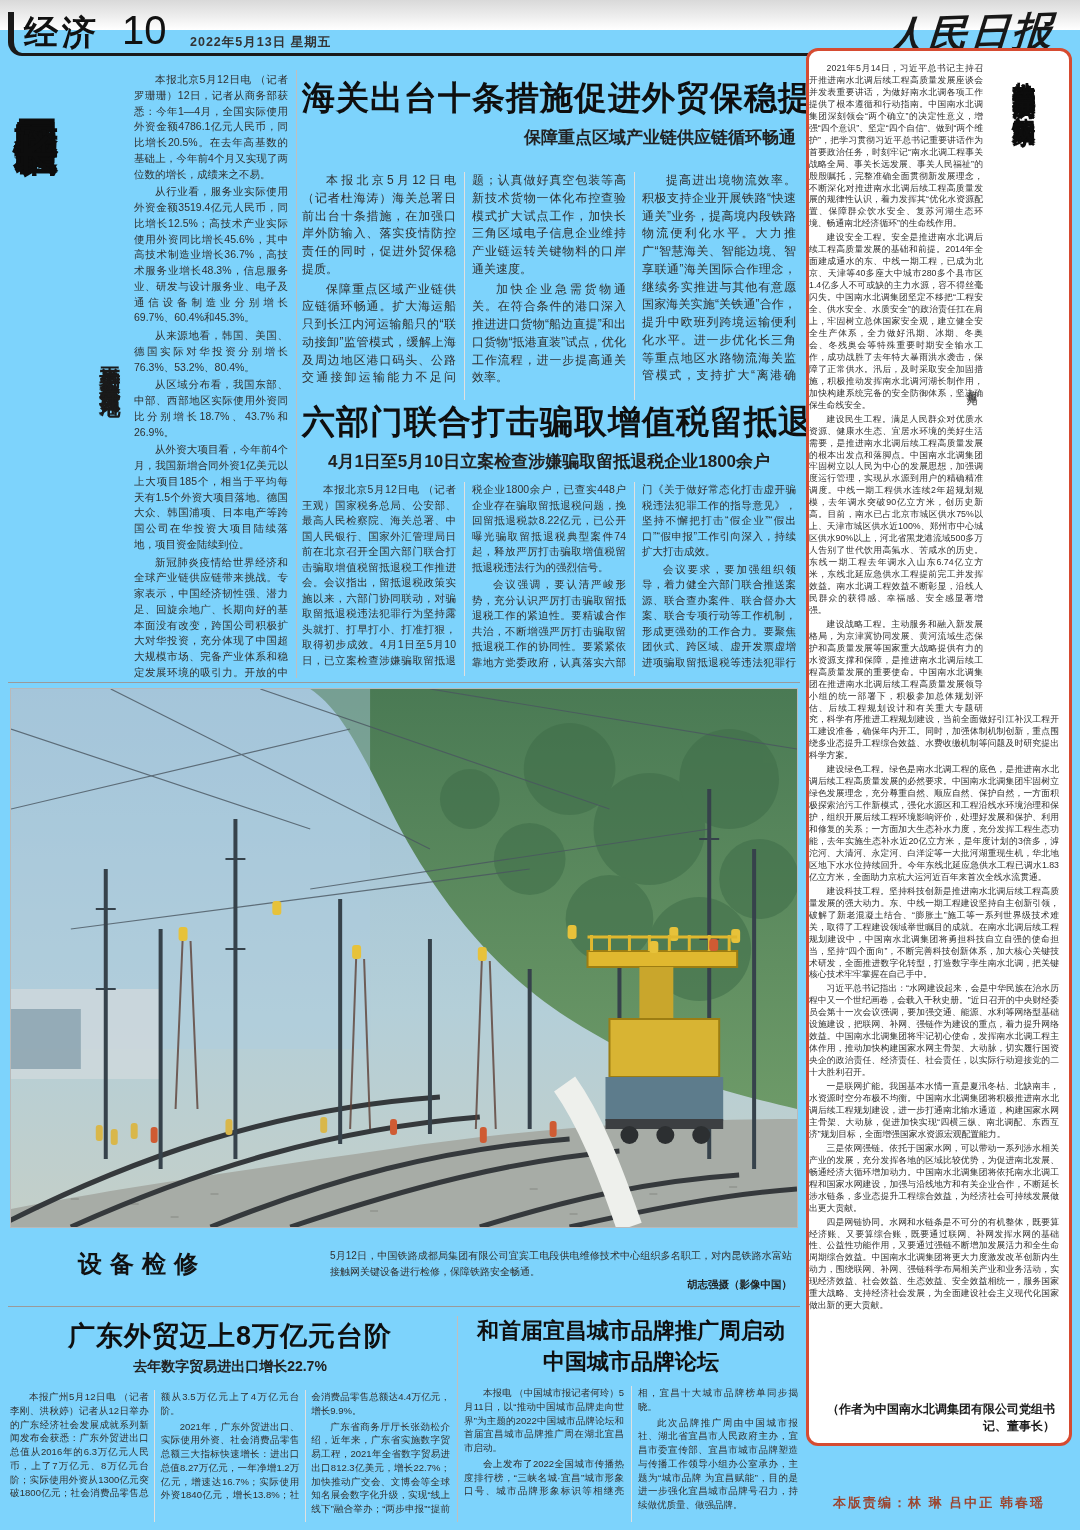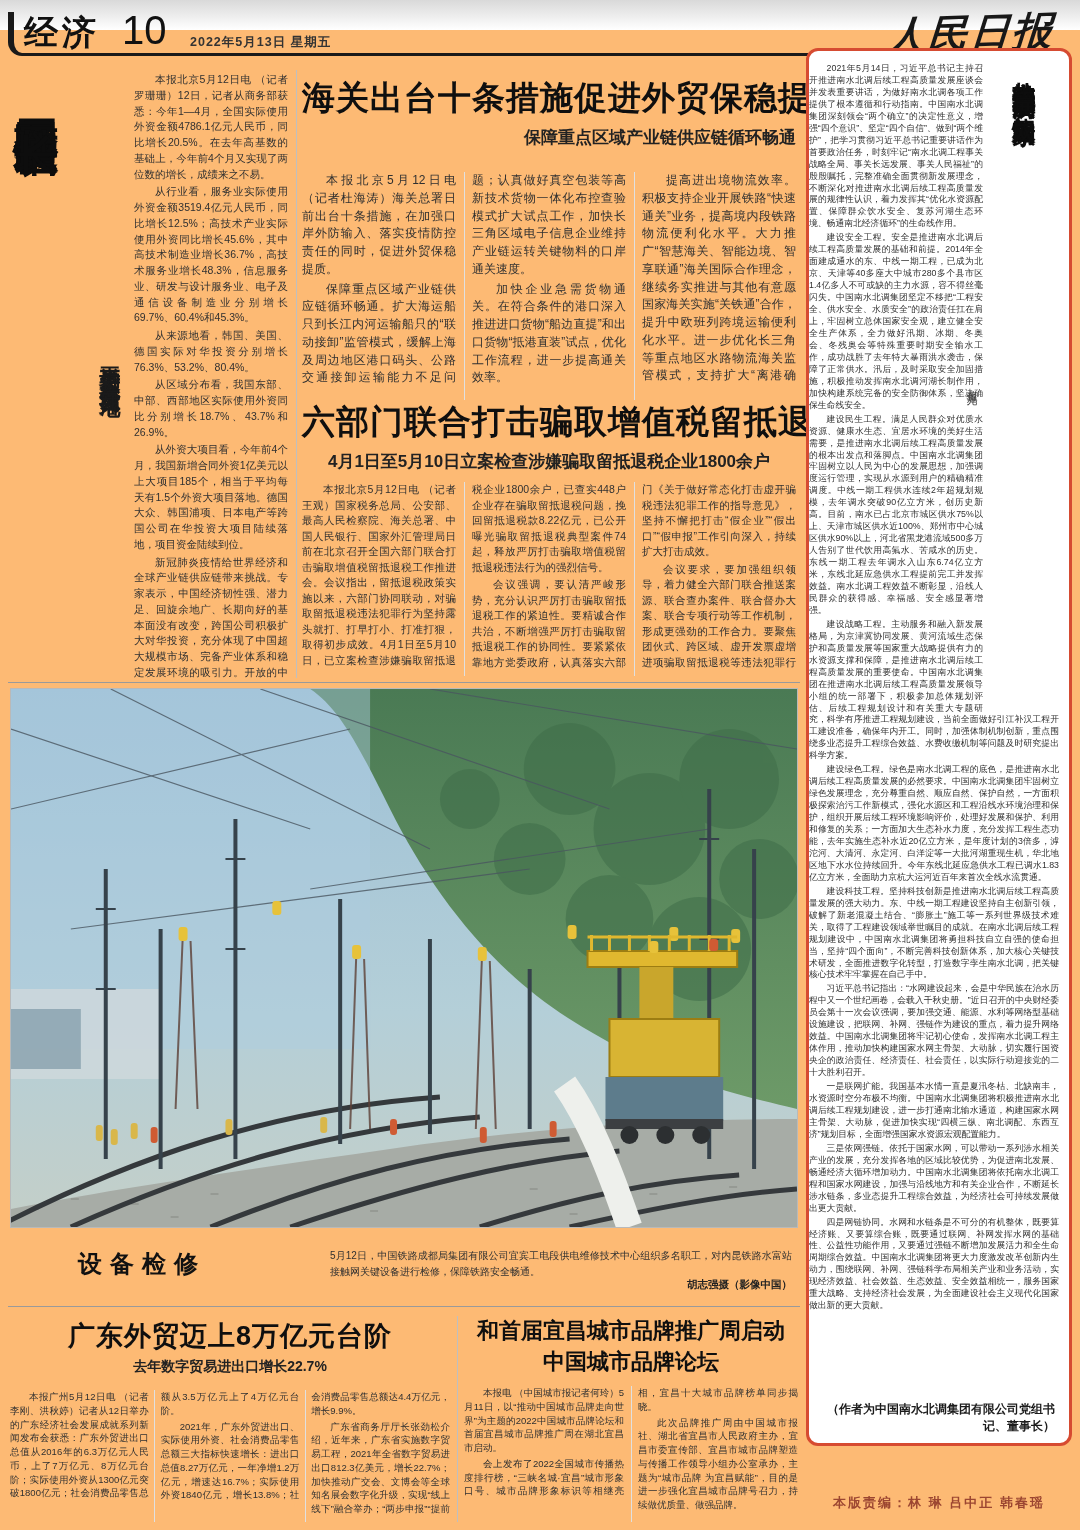--- a/index.html
+++ b/index.html
@@ -1,16 +1,16 @@
 <!DOCTYPE html>
 <html><head>
 <meta charset="utf-8">
 <style>
   html,body{margin:0;padding:0;background:#e9e7e4;}
-  .page{position:relative;width:1080px;height:1530px;margin:0 auto;background:#fdba74;
+  .page{position:relative;width:1080px;height:1530px;margin:0 auto;background:#7dd3fc;
         font-family:"Liberation Sans","DejaVu Sans",sans-serif;color:#2b2b2b;overflow:hidden;}
   .page::before{content:"";position:absolute;top:0;left:0;right:0;height:30px;
         background:linear-gradient(#d9d9d9,#ffffff);pointer-events:none;}
   
   .header-frame{position:absolute;top:12px;left:8px;width:1062px;height:44px;
         border-left:6px solid #1a1a1a;border-bottom:3px solid #1a1a1a;border-radius:0 0 0 14px;box-sizing:border-box;}
   .section-name{position:absolute;left:24px;top:10px;font-size:34px;font-weight:bold;letter-spacing:4px;color:#111;}
   .page-number{position:absolute;left:122px;top:8px;font-size:40px;color:#111;font-family:"Liberation Sans",sans-serif;}
   .page-date{position:absolute;left:190px;top:34px;font-size:12.5px;font-weight:bold;color:#333;letter-spacing:1px;}
   .masthead{position:absolute;right:26px;top:6px;font-size:40px;font-weight:bold;font-style:italic;

